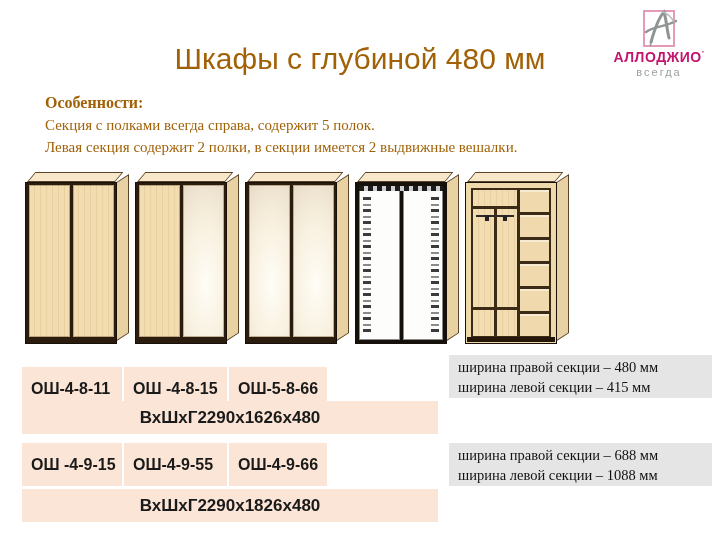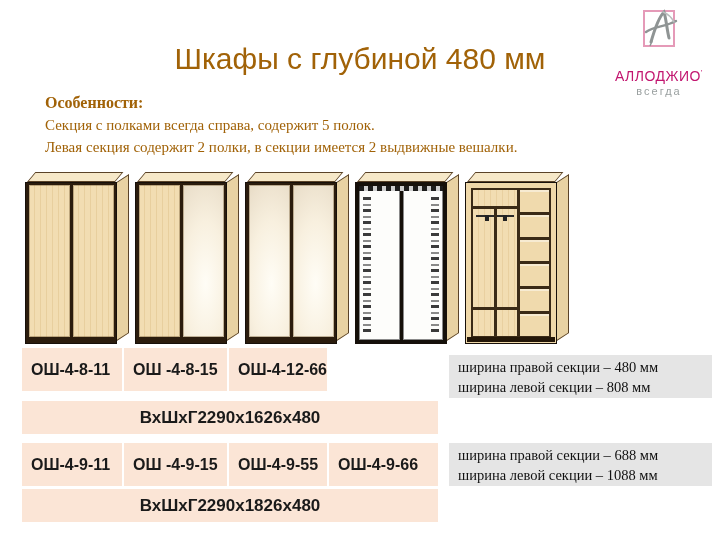--- a/index.html
+++ b/index.html
@@ -9,21 +9,21 @@
   }
 
   
   .logo { position:absolute; top:10px; left:600px; width:118px; text-align:center; }
   .logo-box {
     position:relative; margin:0 auto; width:28px; height:33px;
     border:2px solid #e59ab8; background:#ffffff;
   }
   .logo-box svg { position:absolute; top:-6px; left:-7px; }
   .logo-brand {
-    margin-top:21px; color:#c2156f; font-weight:normal; font-size:14px;
+    margin-top:2px; color:#c2156f; font-weight:bold; font-size:14px;
     letter-spacing:0.5px; white-space:nowrap;
   }
   .logo-mark { font-size:8px; vertical-align:top; }
   .logo-sub { color:#9aa0a0; font-size:11px; letter-spacing:2px; margin-top:1px; }
 
   
   .title {
     position:absolute; top:42px; left:0; width:720px; text-align:center;
     font-size:30px; color:#a16207;
   }
@@ -92,21 +92,21 @@
     flex:1; background:#f0daad; border-bottom:3px solid #3a2a16;
     box-shadow:inset 0 2px 0 rgba(255,255,255,.45);
   }
   .int-cell:last-child { border-bottom:0; }
 
   
   .models-row {
     position:absolute; left:22px; width:416px; height:43px;
     display:grid; grid-template-columns:100px 103px 98px 109px; gap:2px;
   }
-  .models-row.g1 { top:348px; } .models-row.g2 { top:443px; }
+  .models-row.g1 { top:367px; } .models-row.g2 { top:443px; }
   .cell {
     background:#fbe5d6; display:flex; align-items:center; padding-left:9px;
     font-weight:bold; font-size:16px; color:#1a1a1a; white-space:nowrap;
   }
   .dims-row {
     position:absolute; left:22px; width:416px; height:33px; background:#fbe5d6;
     display:flex; align-items:center; justify-content:center; 
     font-weight:bold; font-size:17px; color:#1a1a1a;
   }
   .dims-row.g1 { top:401px; } .dims-row.g2 { top:489px; }
@@ -205,33 +205,32 @@
           </div>
         </div>
       </div>
     </div>
 
   </div>
 
   <div class="models-row g1">
     <div class="cell">ОШ-4-8-11</div>
     <div class="cell">ОШ -4-8-15</div>
-    <div class="cell">ОШ-4-12-66</div>
+    <div class="cell">ОШ-5-8-66</div>
   </div>
   <div class="dims-row g1">
     <span>ВхШхГ</span>
     <span>2290х1626х480</span>
   </div>
   <div class="note g1">
     <div>ширина  правой секции – 480 мм</div>
-    <div>ширина левой секции – 808 мм</div>
+    <div>ширина левой секции – 415 мм</div>
   </div>
 
   <div class="models-row g2">
-    <div class="cell">ОШ-4-9-11</div>
     <div class="cell">ОШ -4-9-15</div>
     <div class="cell">ОШ-4-9-55</div>
     <div class="cell">ОШ-4-9-66</div>
   </div>
   <div class="dims-row g2">
     <span>ВхШхГ</span>
     <span>2290х1826х480</span>
   </div>
   <div class="note g2">
     <div>ширина  правой секции – 688 мм</div>

